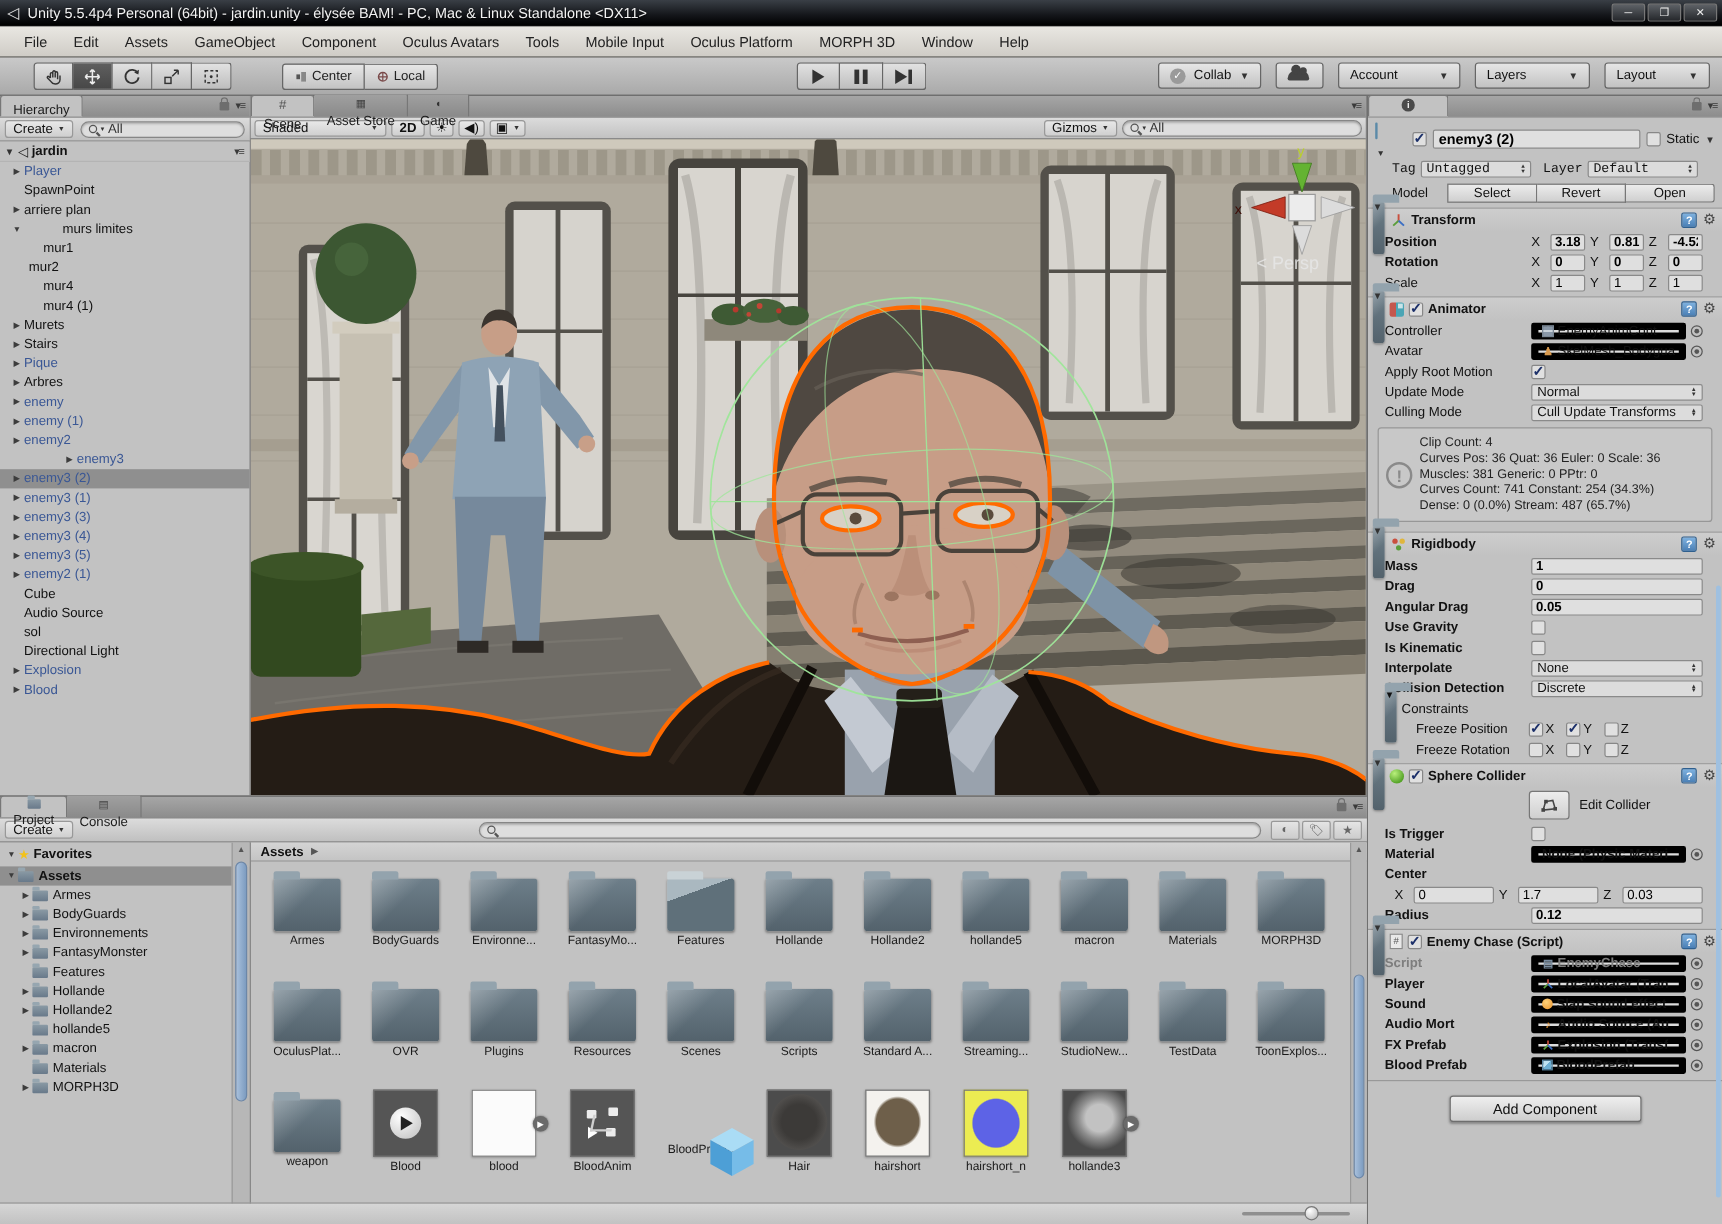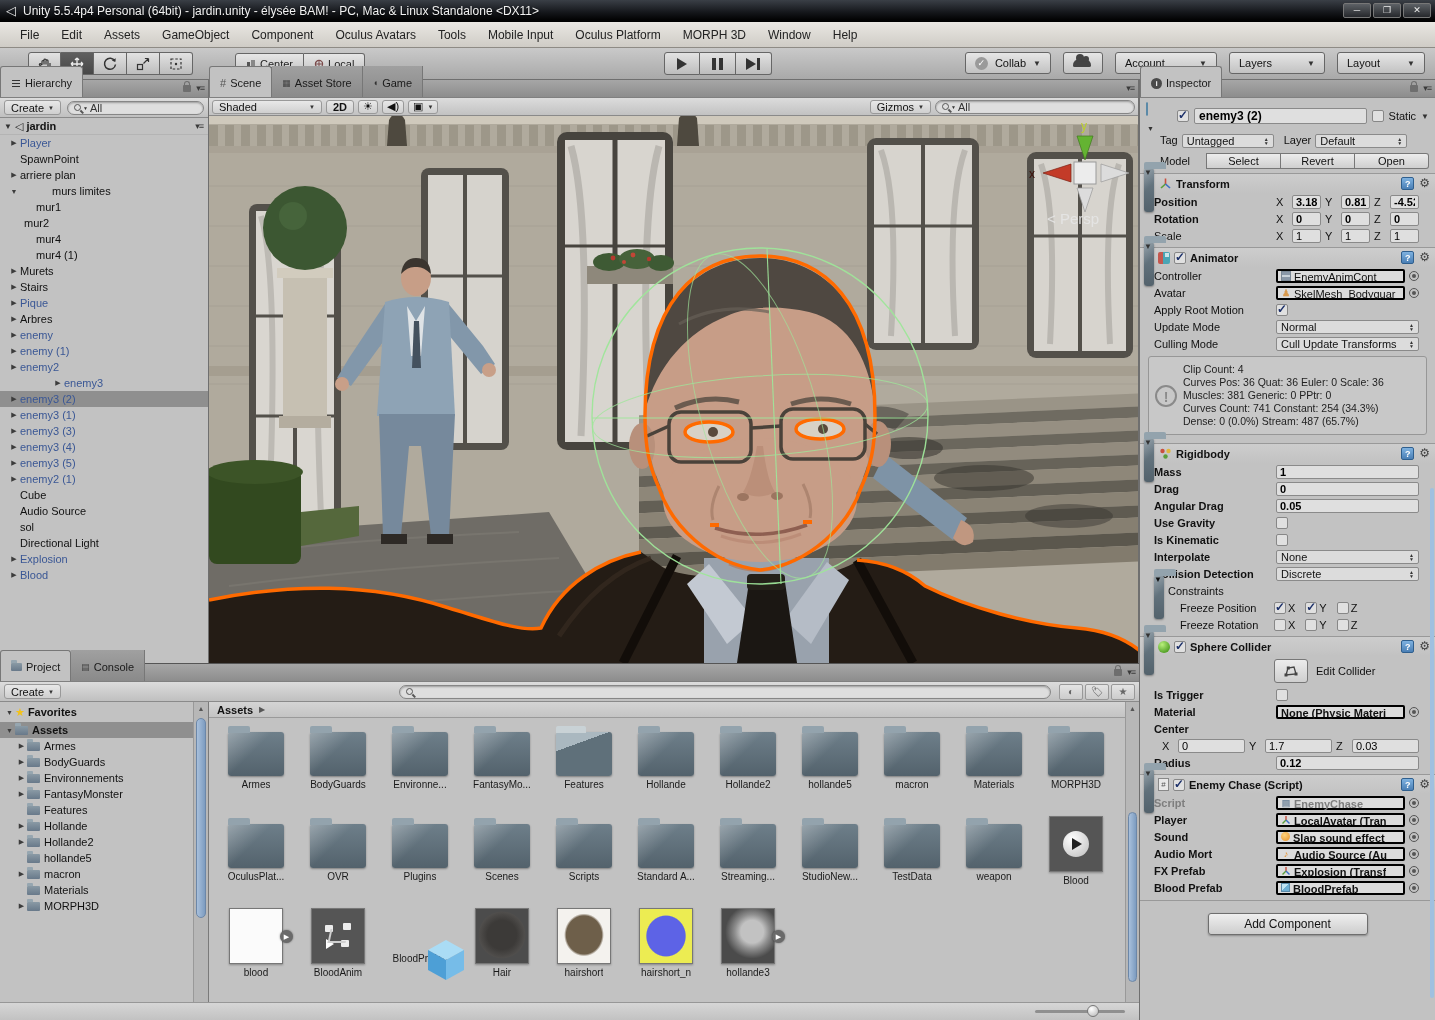--- a/index.html
+++ b/index.html
@@ -56,22 +56,22 @@
   .collab-check { width:13px; height:13px; border-radius:50%; background:#9a9a9a; color:#fff;
     font-size:9px; line-height:13px; text-align:center; }
   .cloudbtn { width:40px; }
   .cloud-shape { width:18px; height:8px; background:#444; border-radius:8px 8px 2px 2px; position:relative; }
   .cloud-shape::before { content:""; position:absolute; left:3px; top:-5px; width:8px; height:8px; border-radius:50%; background:#444; }
   .cloud-shape::after { content:""; position:absolute; right:2px; top:-3px; width:6px; height:6px; border-radius:50%; background:#444; }
 
   
   .tabbar { height:18px; background:linear-gradient(#a6a6a6,#8d8d8d); display:flex; align-items:flex-end;
     position:relative; border-bottom:1px solid #808080; }
-  .tab { height:31px; padding:2px 10px 0; font-size:11px; color:#1a1a1a;
-    background:linear-gradient(#a0a0a0,#8a8a8a); border-right:1px solid #777; display:flex; gap:4px; align-items:center; }
+  .tab { height:18px; padding:2px 10px 0; font-size:11px; color:#1a1a1a;
+    background:linear-gradient(#a0a0a0,#8a8a8a); border-right:1px solid #777; display:flex; gap:4px; align-items:center;flex-direction:column; }
   .tab.active { background:#c2c2c2; border-radius:3px 3px 0 0; border:1px solid #777; border-bottom:none; }
   .panel-corner { position:absolute; right:4px; top:3px; display:flex; gap:5px; align-items:center; }
   .lock { width:8px; height:7px; background:#6e6e6e; border-radius:1px; position:relative; }
   .lock::before { content:""; position:absolute; left:1px; top:-4px; width:4px; height:4px;
     border:1.5px solid #6e6e6e; border-bottom:none; border-radius:3px 3px 0 0; }
   .pmenu { font-size:9px; color:#3a3a3a; letter-spacing:-1px; }
   .ptoolbar { height:20px; background:linear-gradient(#dcdcdc,#c0c0c0); border-bottom:1px solid #8a8a8a;
     display:flex; align-items:center; padding:0 4px; gap:6px; }
   .createbtn { height:15px; padding:0 6px; display:flex; align-items:center; gap:4px;
     border:1px solid #999; border-radius:3px; background:linear-gradient(#e8e8e8,#cfcfcf); font-size:11px; }
@@ -123,21 +123,21 @@
   .insp-header { padding:5px 6px 4px; border-bottom:1px solid #999; background:#c2c2c2; }
   .ih-row1 { display:flex; align-items:center; gap:5px; }
   .obj-thumb { width:26px; height:26px; position:relative; flex:none; }
   .obj-thumb .cube3d { width:22px; height:22px; background:linear-gradient(135deg,#bfe3f2 0 45%,#7db6d6 45%); border:1px solid #5b8aa8; border-radius:2px; }
   .obj-thumb .thumbarr { position:absolute; left:1px; bottom:-3px; font-size:7px; color:#333; }
   .cb { width:12px; height:12px; background:#e0e0e0; border:1px solid #878787; border-radius:2px; position:relative; flex:none; }
   .cb.on::after { content:"✓"; position:absolute; left:0px; top:-3px; color:#1b2f69; font-weight:bold; font-size:12px; }
   .namefield { flex:1; height:16px; border:1px solid #8a8a8a; border-radius:2px; background:#dfdfdf;
     font-weight:bold; font-size:12px; padding:0 4px; font-family:"Liberation Sans",sans-serif; outline:none; min-width:0; }
   .static-lbl { font-size:11px; }
-  .ih-row2 { display:flex; align-items:flex-start; gap:4px; margin-top:5px; padding-left:14px; }
+  .ih-row2 { display:flex; align-items:center; gap:4px; margin-top:5px; padding-left:14px;font-family:Liberation Mono, monospace; }
   .minidd { height:14px; border:1px solid #8a8a8a; border-radius:2px; background:#dcdcdc;
     display:flex; align-items:center; justify-content:space-between; padding:0 4px; font-size:11px; }
   .tagdd { width:92px; } .layerdd { width:92px; }
   .ih-row3 { display:flex; align-items:center; gap:0; margin-top:5px; padding-left:14px; }
   .model-lbl { width:46px; }
   .mbtn { flex:1; height:16px; border:1px solid #777; background:linear-gradient(#ececec,#cfcfcf);
     font-size:11px; text-align:center; line-height:15px; }
   .mbtn:first-of-type { border-radius:3px 0 0 3px; } .mbtn:last-of-type { border-radius:0 3px 3px 0; border-left:none; }
   .mbtn.mid { border-left:none; }
 
@@ -152,22 +152,22 @@
   .gear { font-size:12px; color:#444; }
   .irow { display:flex; align-items:center; height:17px; padding:0 16px 0 14px; gap:4px; }
   .ilabel { width:118px; flex:none; font-size:11px; white-space:nowrap; overflow:hidden; }
   .b { font-weight:bold; }
   .dim { color:#7e7e7e; }
   .ifield { flex:1; height:14px; border:1px solid #8a8a8a; border-radius:2px; background:#dfdfdf;
     font-size:11px; padding:0 3px; font-family:"Liberation Sans",sans-serif; outline:none; min-width:0; font-weight:bold; }
   .enum { flex:1; height:14px; border:1px solid #8a8a8a; border-radius:2px; background:#dcdcdc;
     display:flex; align-items:center; justify-content:space-between; padding:0 4px; font-size:11px; min-width:0; }
   .enum span.val { white-space:nowrap; overflow:hidden; }
-  .ofield { flex:1; height:14px; border:2px solid #000000; border-radius:2px; background:#dcdcdc;
-    display:flex; align-items:flex-start; gap:3px; padding:0 3px; font-size:11px; font-weight:bold; min-width:0; }
+  .ofield { flex:1; height:14px; border:6px solid #000000; border-radius:2px; background:#dcdcdc;
+    display:flex; align-items:center; gap:3px; padding:0 3px; font-size:11px; font-weight:bold; min-width:0; }
   .ofield .otxt { white-space:nowrap; overflow:hidden; }
   .target { width:10px; height:10px; border-radius:50%; border:1px solid #555; position:relative; flex:none; }
   .target::after { content:""; position:absolute; left:2px; top:2px; width:4px; height:4px; border-radius:50%; background:#555; }
   .axl { width:12px; flex:none; font-size:11px; }
   .vec { flex:1; height:14px; border:1px solid #8a8a8a; border-radius:2px; background:#dfdfdf;
     font-size:11px; padding:0 3px; min-width:0; outline:none; font-family:"Liberation Sans",sans-serif; }
   .infobox { margin:4px 8px 8px; border:1px solid #979797; border-radius:3px; background:#c8c8c8;
     display:flex; gap:6px; padding:6px 6px; }
   .warnicon { width:22px; height:22px; border:2px solid #8a8a8a; border-radius:50%; color:#8a8a8a;
     font-weight:bold; font-size:14px; text-align:center; line-height:20px; flex:none; align-self:center; }
@@ -1282,20 +1282,24 @@
             <div class="cell">
               <div class="fold"></div>
               <div class="glabel">OVR</div>
             </div>
             <div class="cell">
               <div class="fold"></div>
               <div class="glabel">Plugins</div>
             </div>
             <div class="cell">
               <div class="fold"></div>
+              <div class="glabel">Resources</div>
+            </div>
+            <div class="cell">
+              <div class="fold"></div>
               <div class="glabel">Scenes</div>
             </div>
             <div class="cell">
               <div class="fold"></div>
               <div class="glabel">Scripts</div>
             </div>
             <div class="cell">
               <div class="fold"></div>
               <div class="glabel">Standard A...</div>
             </div>
@@ -1303,20 +1307,24 @@
               <div class="fold"></div>
               <div class="glabel">Streaming...</div>
             </div>
             <div class="cell">
               <div class="fold"></div>
               <div class="glabel">StudioNew...</div>
             </div>
             <div class="cell">
               <div class="fold"></div>
               <div class="glabel">TestData</div>
+            </div>
+            <div class="cell">
+              <div class="fold"></div>
+              <div class="glabel">ToonExplos...</div>
             </div>
             <div class="cell">
               <div class="fold"></div>
               <div class="glabel">weapon</div>
             </div>
             <div class="cell">
               <div class="gcard dark">
                 <span class="playc"></span>
               </div>
               <div class="glabel">Blood</div>

